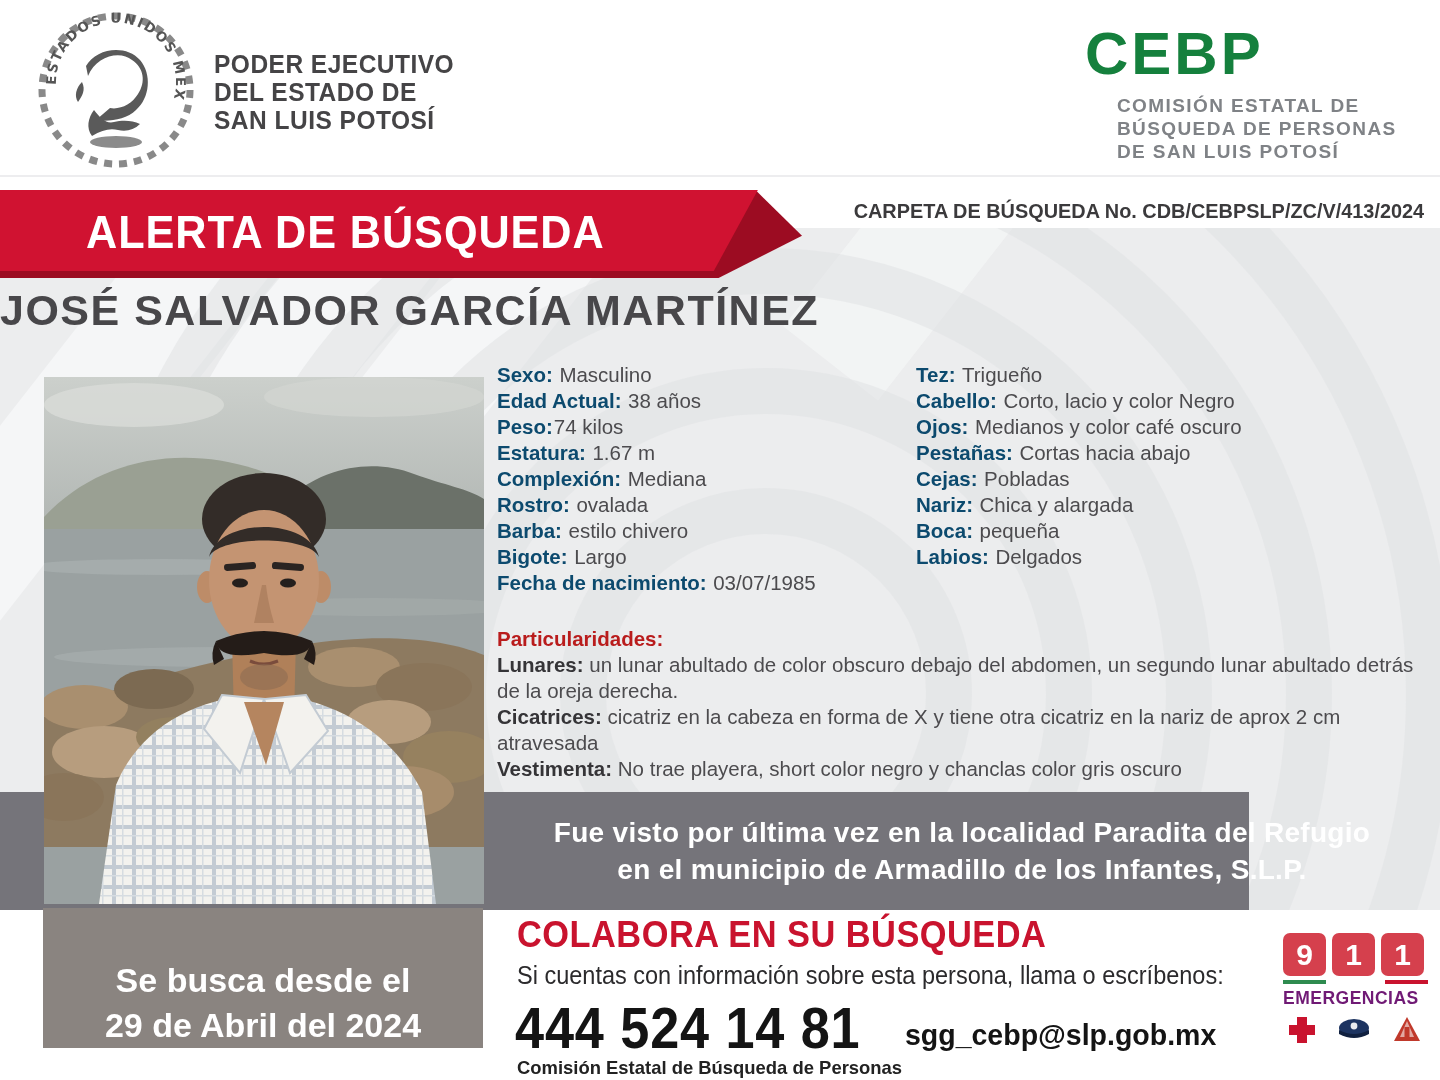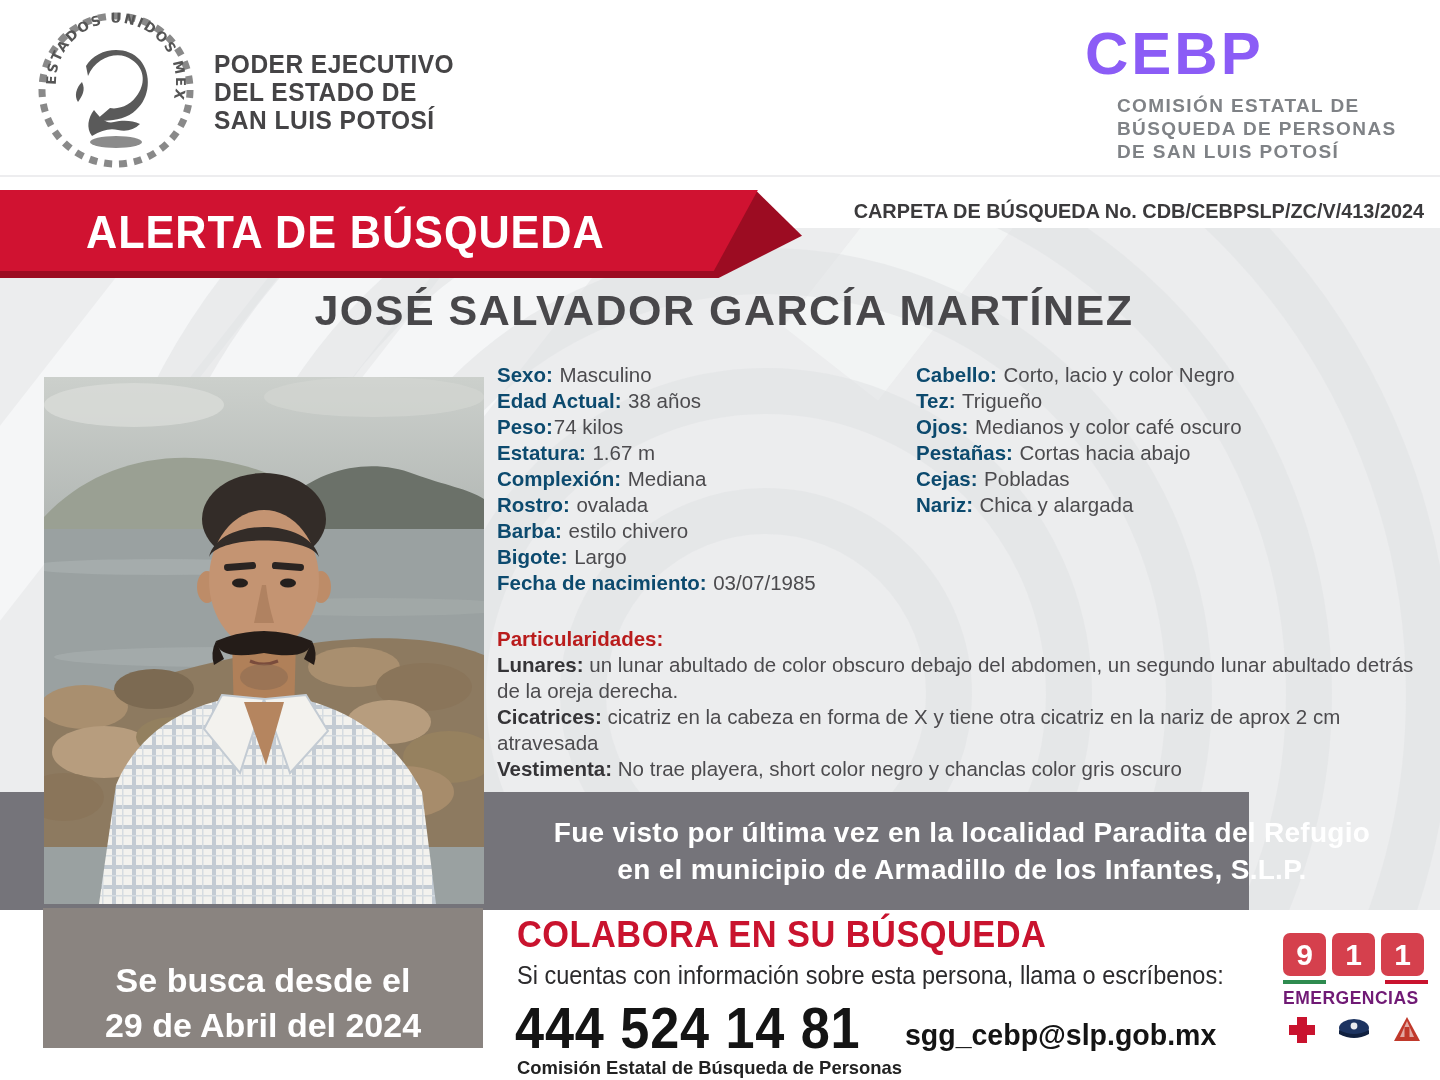--- a/index.html
+++ b/index.html
@@ -8,21 +8,21 @@
     font-family:"Liberation Sans",sans-serif;background:#ffffff;
   }
   
   .header-divider{position:absolute;left:0;top:175px;width:100%;height:2px;background:#ededef;}
   .seal{position:absolute;left:36px;top:10px;width:160px;height:160px;}
   .gov-title{
     position:absolute;left:214px;top:50px;color:#454446;font-weight:800;
     font-size:25px;line-height:28px;letter-spacing:.5px;transform:scaleX(.98);transform-origin:left top;
   }
   .cebp{position:absolute;left:1085px;top:22px;width:350px;}
-  .cebp-acronym{font-size:60px;font-weight:800;color:#8b5cf6;letter-spacing:3px;line-height:64px;}
+  .cebp-acronym{font-size:60px;font-weight:800;color:#15803d;letter-spacing:3px;line-height:64px;}
   .cebp-name{margin-top:8px;font-size:19px;font-weight:700;color:#7f8286;letter-spacing:1.4px;line-height:23px;margin-left:32px;}
   
   .ribbon-back{
     position:absolute;left:0;top:190px;width:802px;height:88px;background:#9c0c22;
     clip-path:polygon(0 0,94.2% 0,100% 52%,89.6% 100%,0 100%);
   }
   .ribbon-front{
     position:absolute;left:0;top:190px;width:802px;height:81px;background:#d01231;
     clip-path:polygon(0 0,94.5% 0,89% 100%,0 100%);
   }
@@ -32,22 +32,22 @@
   }
   .case-number{
     position:absolute;right:16px;top:199px;color:#3b3a3c;font-weight:800;font-size:20.5px;
     transform:scaleX(.97);transform-origin:right top;white-space:nowrap;
   }
   
   .content-bg{position:absolute;left:0;top:228px;width:1440px;height:682px;background:#ecedee;overflow:hidden;}
   .stripe{position:absolute;background:#f5f6f7;width:120px;height:520px;transform:rotate(38deg);transform-origin:center;}
   .ring{position:absolute;border-radius:50%;border:46px solid #e0e2e4;opacity:.55;}
   .person-name{
-    position:absolute;left:0;right:0;top:286px;text-align:center;color:#48474a;
-    font-size:43px;font-weight:800;letter-spacing:1.5px;white-space:nowrap;padding-left:8px;
+    position:absolute;left:0;right:0;top:286px;text-align:left;color:#48474a;
+    font-size:43px;font-weight:800;letter-spacing:1.5px;white-space:nowrap;
   }
   
   .photo{position:absolute;left:44px;top:377px;width:440px;height:527px;overflow:hidden;background:#9aa1a1;}
   
   .details-col{position:absolute;top:362px;font-size:20.5px;line-height:26px;color:#4c4b4e;white-space:nowrap;}
   .details-col.left{left:497px;}
   .details-col.right{left:916px;}
   .details-col .lbl{font-weight:800;color:#0c4a6e;}
   .details-col .val{margin-left:.32em;}
   .particulars{position:absolute;left:497px;top:626px;width:940px;font-size:20.5px;line-height:26px;color:#4c4b4e;}
@@ -239,26 +239,28 @@
     <div><span class="lbl">Peso:</span><span class="val" style="margin-left:.05em">74 kilos</span></div>
     <div><span class="lbl">Estatura:</span><span class="val">1.67 m</span></div>
     <div><span class="lbl">Complexión:</span><span class="val">Mediana</span></div>
     <div><span class="lbl">Rostro:</span><span class="val">ovalada</span></div>
     <div><span class="lbl">Barba:</span><span class="val">estilo chivero</span></div>
     <div><span class="lbl">Bigote:</span><span class="val">Largo</span></div>
     <div><span class="lbl">Fecha de nacimiento:</span><span class="val">03/07/1985</span></div>
   </div>
 
   <div class="details-col right">
+    <div><span class="lbl">Tez:</span><span class="val">Trigueño</span></div>
     <div><span class="lbl">Cabello:</span><span class="val">Corto, lacio y color Negro</span></div>
-    <div><span class="lbl">Tez:</span><span class="val">Trigueño</span></div>
     <div><span class="lbl">Ojos:</span><span class="val">Medianos y color café oscuro</span></div>
     <div><span class="lbl">Pestañas:</span><span class="val">Cortas hacia abajo</span></div>
     <div><span class="lbl">Cejas:</span><span class="val">Pobladas</span></div>
     <div><span class="lbl">Nariz:</span><span class="val">Chica y alargada</span></div>
+    <div><span class="lbl">Boca:</span><span class="val">pequeña</span></div>
+    <div><span class="lbl">Labios:</span><span class="val">Delgados</span></div>
   </div>
 
   <div class="particulars">
     <div class="title">Particularidades:</div>
     <div><span class="lbl">Lunares:</span> <span>un lunar abultado de color obscuro debajo del abdomen, un segundo lunar abultado detrás de la oreja derecha.</span></div>
     <div><span class="lbl">Cicatrices:</span>&nbsp;<span>cicatriz en la cabeza en forma de X y tiene otra cicatriz en la nariz de aprox 2 cm atravesada</span></div>
     <div><span class="lbl">Vestimenta:</span> <span>No trae playera, short color negro y chanclas color gris oscuro</span></div>
   </div>
 
   <div class="since-box">

